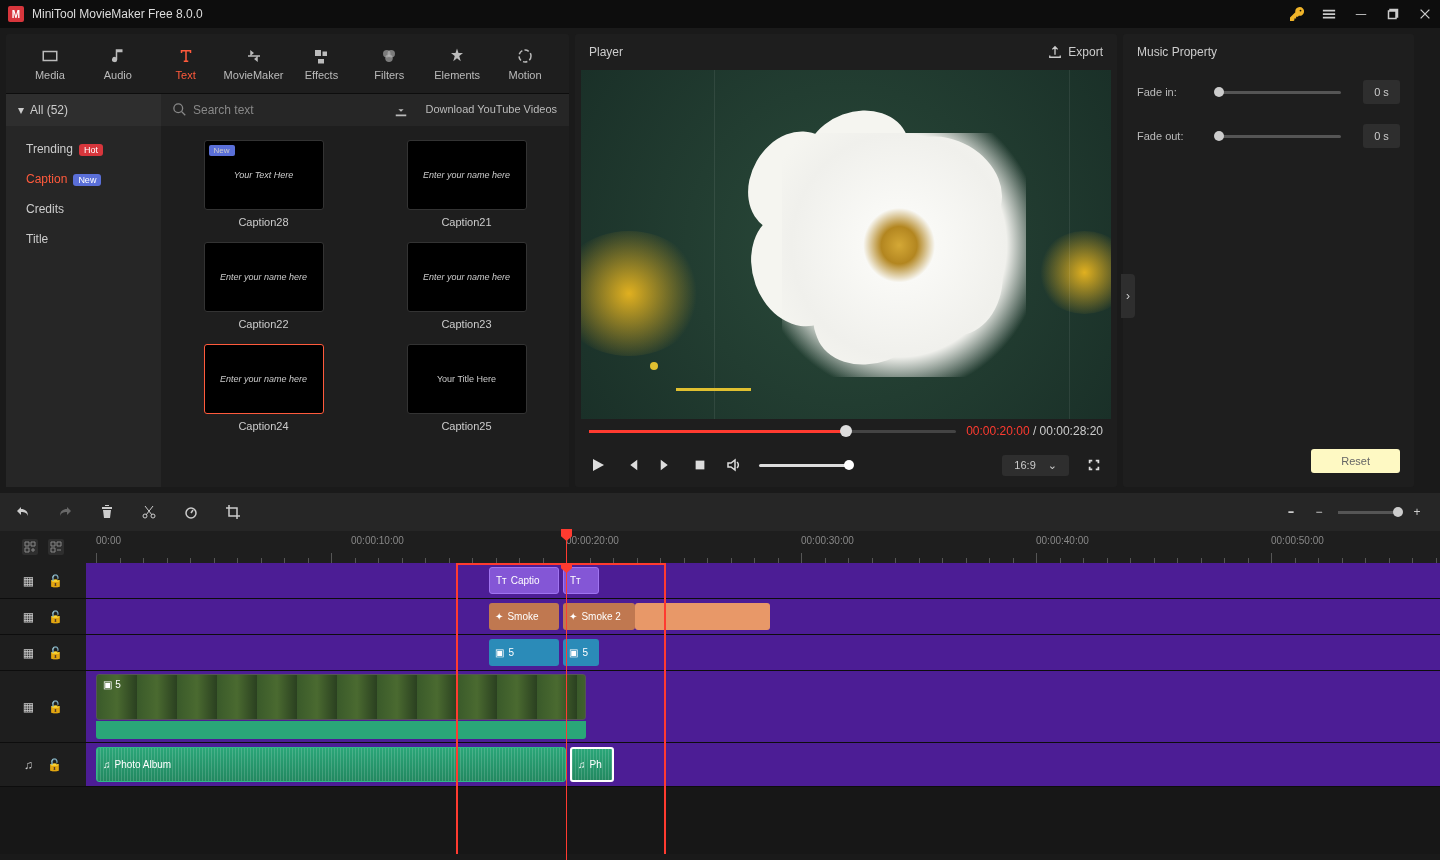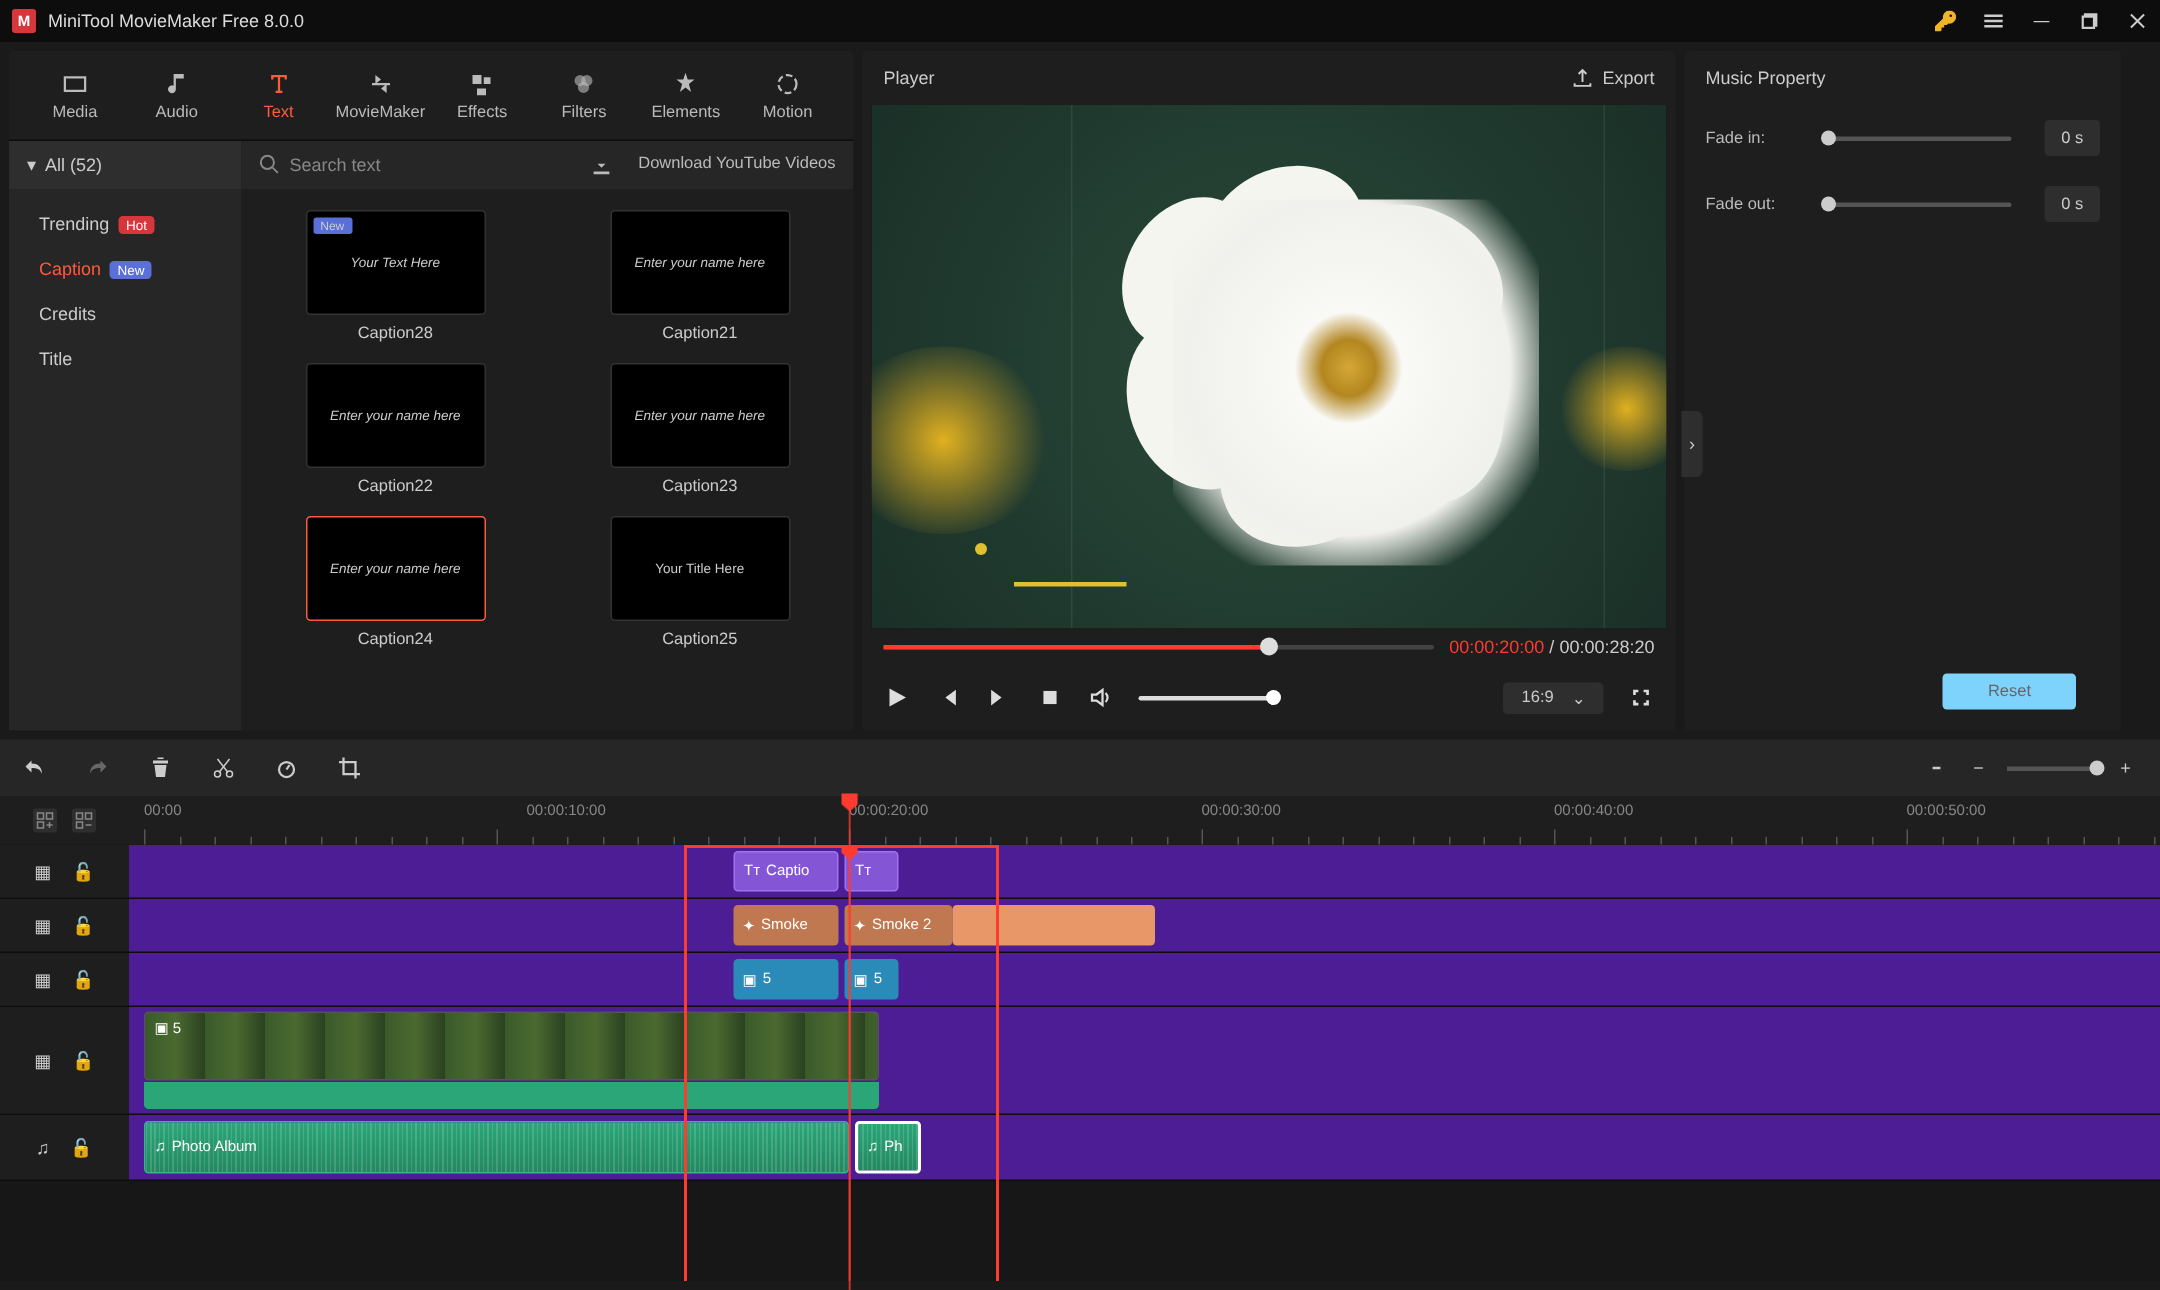--- a/index.html
+++ b/index.html
@@ -62,21 +62,21 @@
 .aspect-sel{margin-left:auto;background:#2e2e2e;padding:4px 12px;border-radius:3px;display:flex;align-items:center;gap:12px;cursor:pointer;font-size:11px}
 .props-panel{width:291px;background:#1e1e1e;display:flex;flex-direction:column;border-radius:3px;position:relative}
 .props-header{height:36px;display:flex;align-items:center;padding:0 14px;font-size:12px}
 .prop-row{display:flex;align-items:center;padding:10px 14px;gap:22px}
 .prop-label{width:60px;font-size:11px;color:#bbb}
 .prop-slider{flex:1;height:3px;background:#555;position:relative;border-radius:2px}
 .prop-slider .handle{position:absolute;left:0;top:50%;width:10px;height:10px;background:#ccc;border-radius:50%;transform:translate(-50%,-50%)}
 .prop-slider.vol-s .handle{left:88%}
 .prop-val{width:37px;height:24px;background:#2e2e2e;border-radius:3px;display:flex;align-items:center;justify-content:center;font-size:11px}
 .collapse-tab{position:absolute;left:-2px;top:240px;width:14px;height:44px;background:#2e2e2e;border-radius:0 4px 4px 0;display:flex;align-items:center;justify-content:center;cursor:pointer}
-.reset-btn{position:absolute;bottom:14px;right:30px;padding:6px 30px;background:#7dd3fc;color:#666;border-radius:3px;font-size:11px;cursor:pointer}
+.reset-btn{position:absolute;bottom:14px;right:14px;padding:6px 30px;background:#fef9c3;color:#666;border-radius:3px;font-size:11px;cursor:pointer}
 .timeline-area{height:361px;background:#171717;display:flex;flex-direction:column}
 .tl-toolbar{height:38px;background:#262626;display:flex;align-items:center;padding:0 14px;gap:24px}
 .tl-tool{width:18px;height:18px;cursor:pointer;color:#ccc;display:flex;align-items:center;justify-content:center}
 .tl-zoom{margin-left:auto;display:flex;align-items:center;gap:10px}
 .zoom-slider{width:60px;height:3px;background:#555;position:relative}
 .zoom-slider .zh{position:absolute;right:0;top:50%;width:10px;height:10px;background:#ccc;border-radius:50%;transform:translate(50%,-50%)}
 .ruler-row{height:32px;display:flex;position:relative}
 .track-head-col{width:86px;background:#1e1e1e;display:flex;align-items:center;justify-content:center;gap:10px}
 .th-btn{width:16px;height:16px;background:#2e2e2e;border-radius:2px;cursor:pointer;display:flex;align-items:center;justify-content:center}
 .ruler{flex:1;position:relative;background:#1e1e1e}

